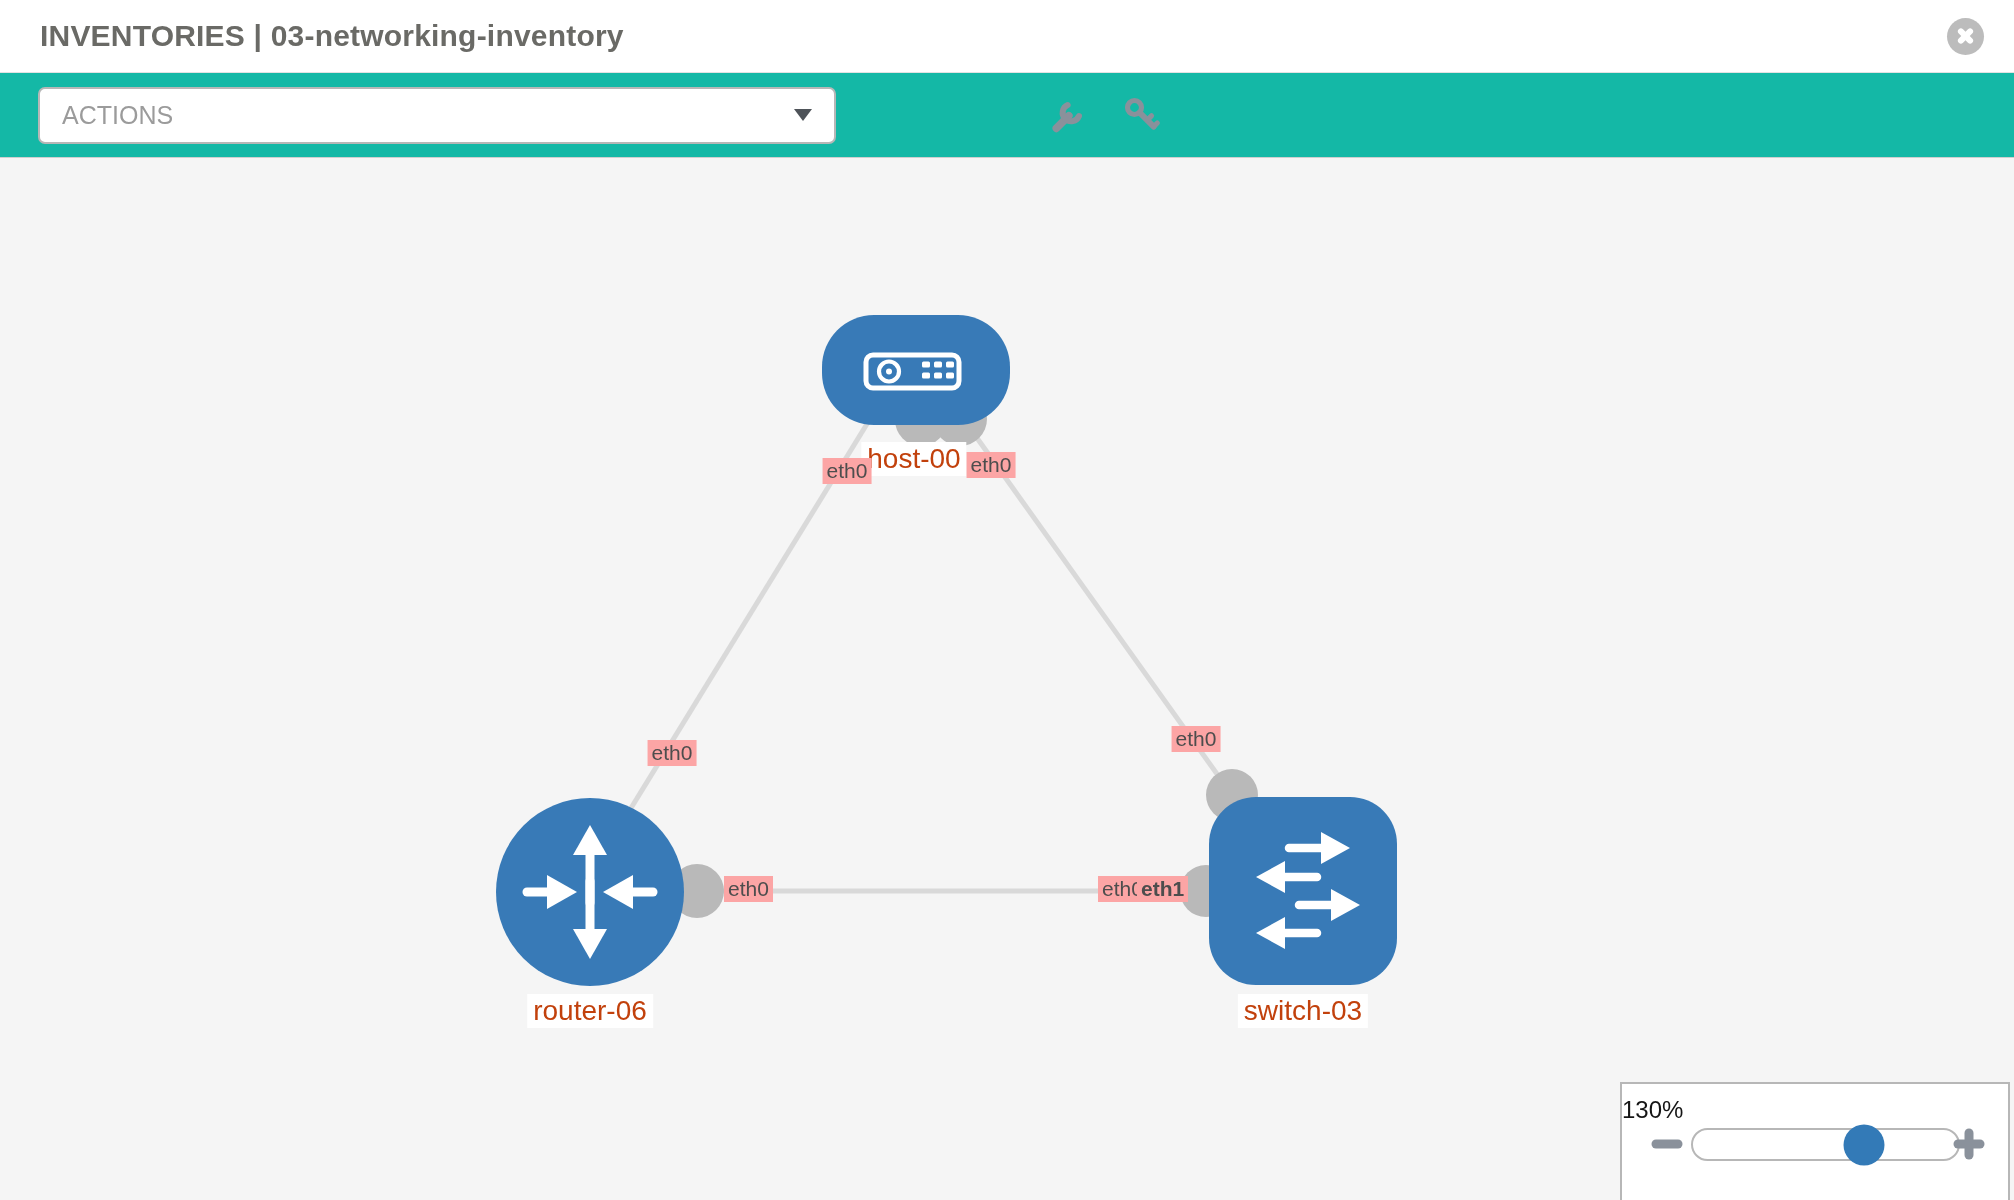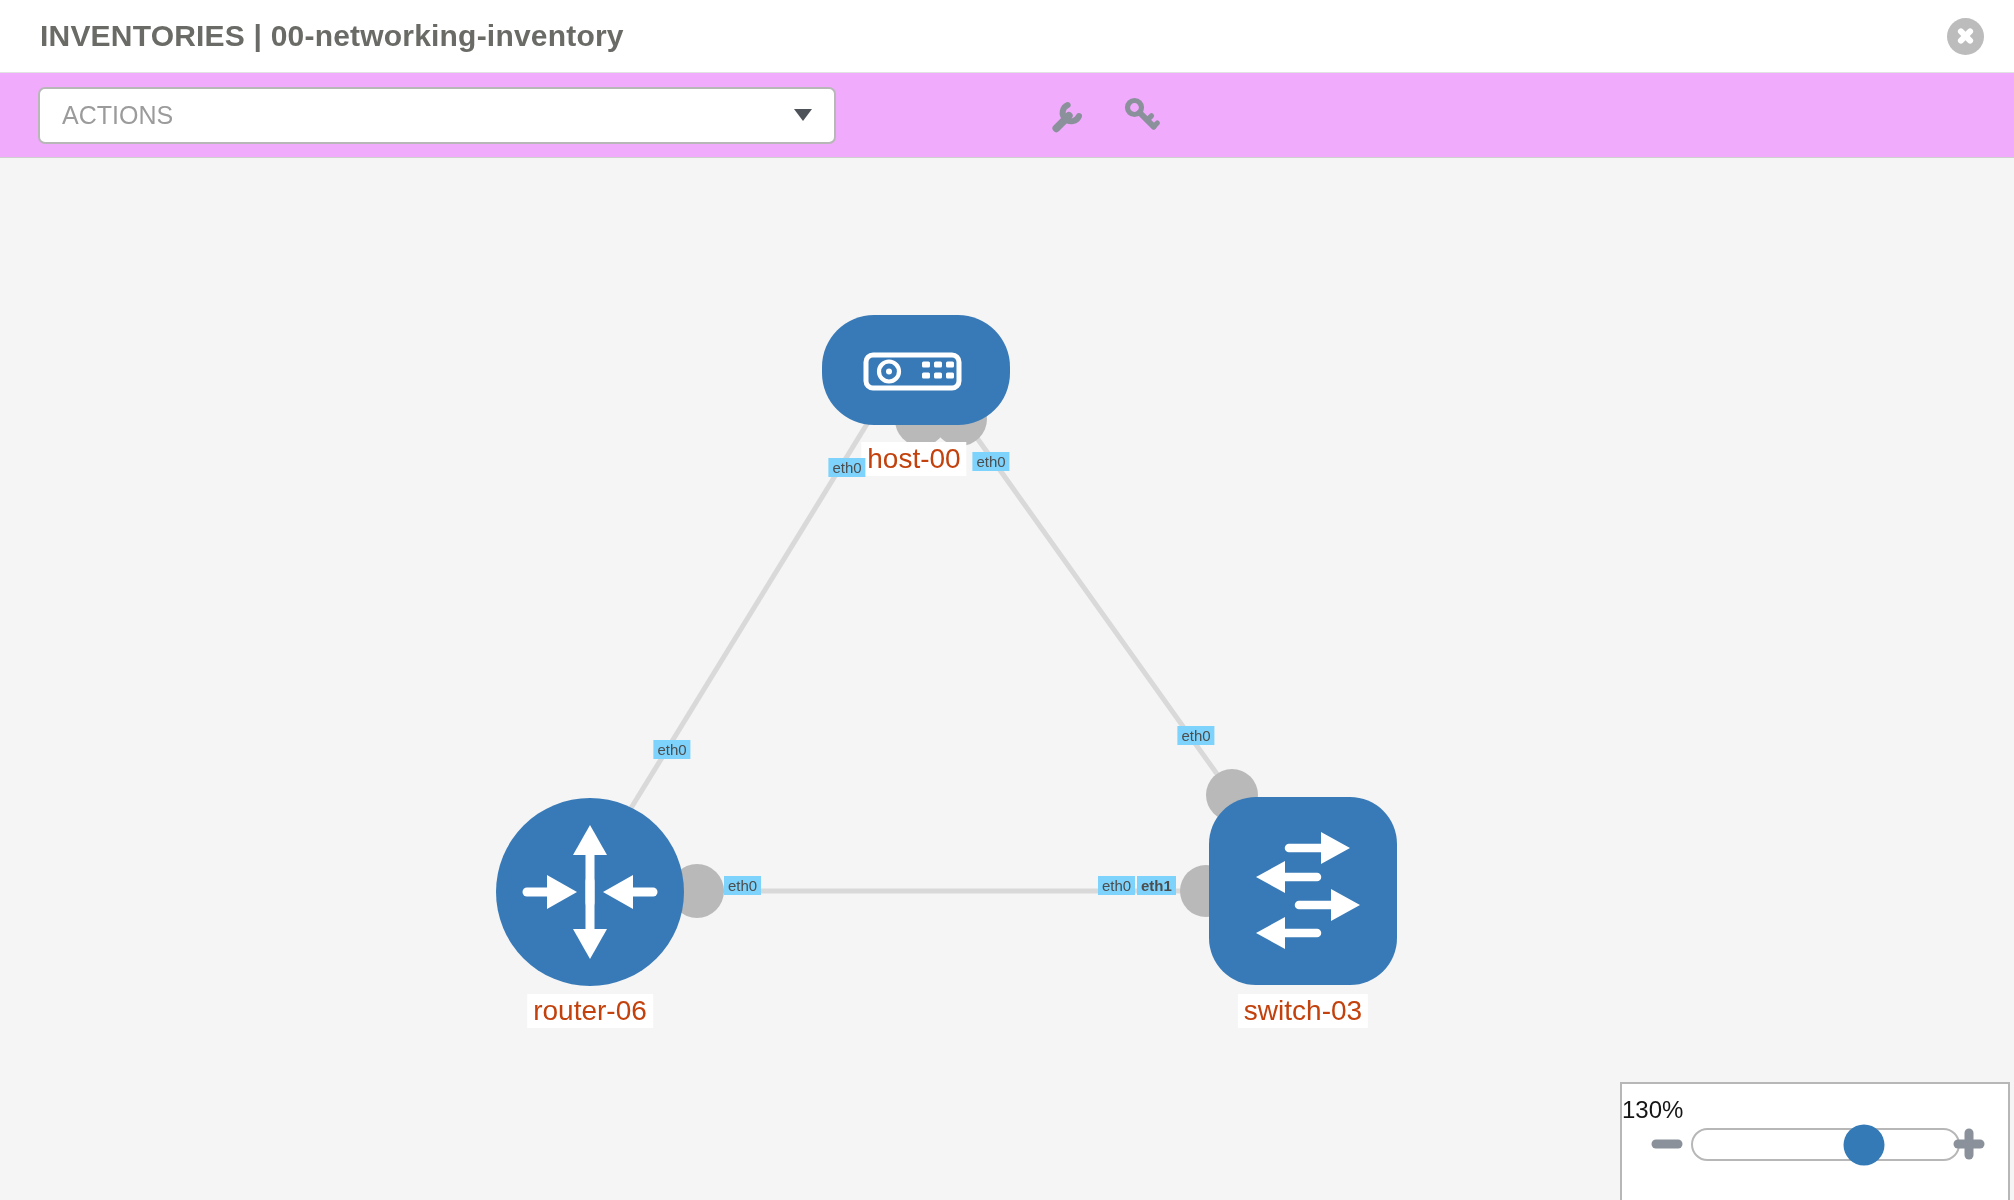--- a/index.html
+++ b/index.html
@@ -12,41 +12,41 @@
          justify-content:space-between; padding:0 30px 0 40px; flex:0 0 auto; }
   .hdr-title { font-size:30px; font-weight:bold; color:#6a6a66; letter-spacing:.2px; }
   .close-btn { width:37px; height:37px; border-radius:50%; background:#bcbcbc;
                position:relative; cursor:pointer; flex:0 0 auto; }
   .close-btn::before,.close-btn::after { content:""; position:absolute; left:9px; top:15.5px;
                width:19px; height:6px; border-radius:3px; background:#fff; }
   .close-btn::before { transform:rotate(45deg); }
   .close-btn::after  { transform:rotate(-45deg); }
 
   
-  .toolbar { height:86px; background:#f0abfc; border-top:1px solid #e2e2e2;
+  .toolbar { height:86px; background:#14b8a6; border-top:1px solid #e2e2e2;
              border-bottom:1px solid #cfcfcf; display:flex; align-items:center;
              padding:0 38px; flex:0 0 auto; }
   .select { height:57px; background:#fff; border:2px solid #b7b7b7; border-radius:7px;
             display:flex; align-items:center; justify-content:space-between;
             padding:0 22px; color:#9b9b9b; font-size:25px; cursor:pointer; }
   .select-actions { width:798px; }
   .select-search  { width:795px; margin-left:31px; }
   .caret { width:0; height:0; border-left:9px solid transparent;
            border-right:9px solid transparent; border-top:12px solid #4e5359; }
   .tool-icons { margin-left:212px; display:flex; align-items:center; gap:34px; }
   .tool-icon { width:40px; height:40px; cursor:pointer; }
 
   
   .canvas { position:relative; flex:1 1 auto; background:#f5f5f5; overflow:hidden; }
   .diagram { position:absolute; left:0; top:0; }
 
   .node-label { position:absolute; transform:translateX(-50%); background:#fff;
                 color:#c2410c; font-size:28px; line-height:1.15; padding:1px 6px;
                 white-space:nowrap; }
-  .iface-label { position:absolute; background:#7dd3fc; color:#4d4d4d; font-size:15px;
+  .iface-label { position:absolute; background:#fca5a5; color:#4d4d4d; font-size:21px;
                  line-height:1.15; padding:1px 4px; white-space:nowrap; }
   .ctr { transform:translateX(-50%); }
 
   
   .zoom-panel { position:absolute; left:1620px; top:924px; width:390px; height:190px;
                 background:#fff; border:2px solid #b7b7b7; }
   .zoom-value { position:absolute; top:12px; left:0; width:100%; text-align:left;
                 font-size:24px; color:#151515; }
   .zoom-btn { position:absolute; width:34px; height:34px; cursor:pointer; }
   .zoom-minus { left:28px; top:43px; }
@@ -57,21 +57,21 @@
   .zoom-thumb { position:absolute; top:50%; left:64.7%; width:41px; height:41px;
                 border-radius:50%; background:#337ab7;
                 transform:translate(-50%,-50%); cursor:grab; }
 </style>
 </head>
 <body>
 
 <div class="app">
 
   <div class="hdr">
-    <div class="hdr-title">INVENTORIES | 00-networking-inventory</div>
+    <div class="hdr-title">INVENTORIES | 03-networking-inventory</div>
     <div class="close-btn"></div>
   </div>
 
   <div class="toolbar">
     <div class="select select-actions">
       <span>ACTIONS</span>
       <span class="caret"></span>
     </div>
     <div class="tool-icons">
       <svg class="tool-icon" viewBox="0 0 24 24">

